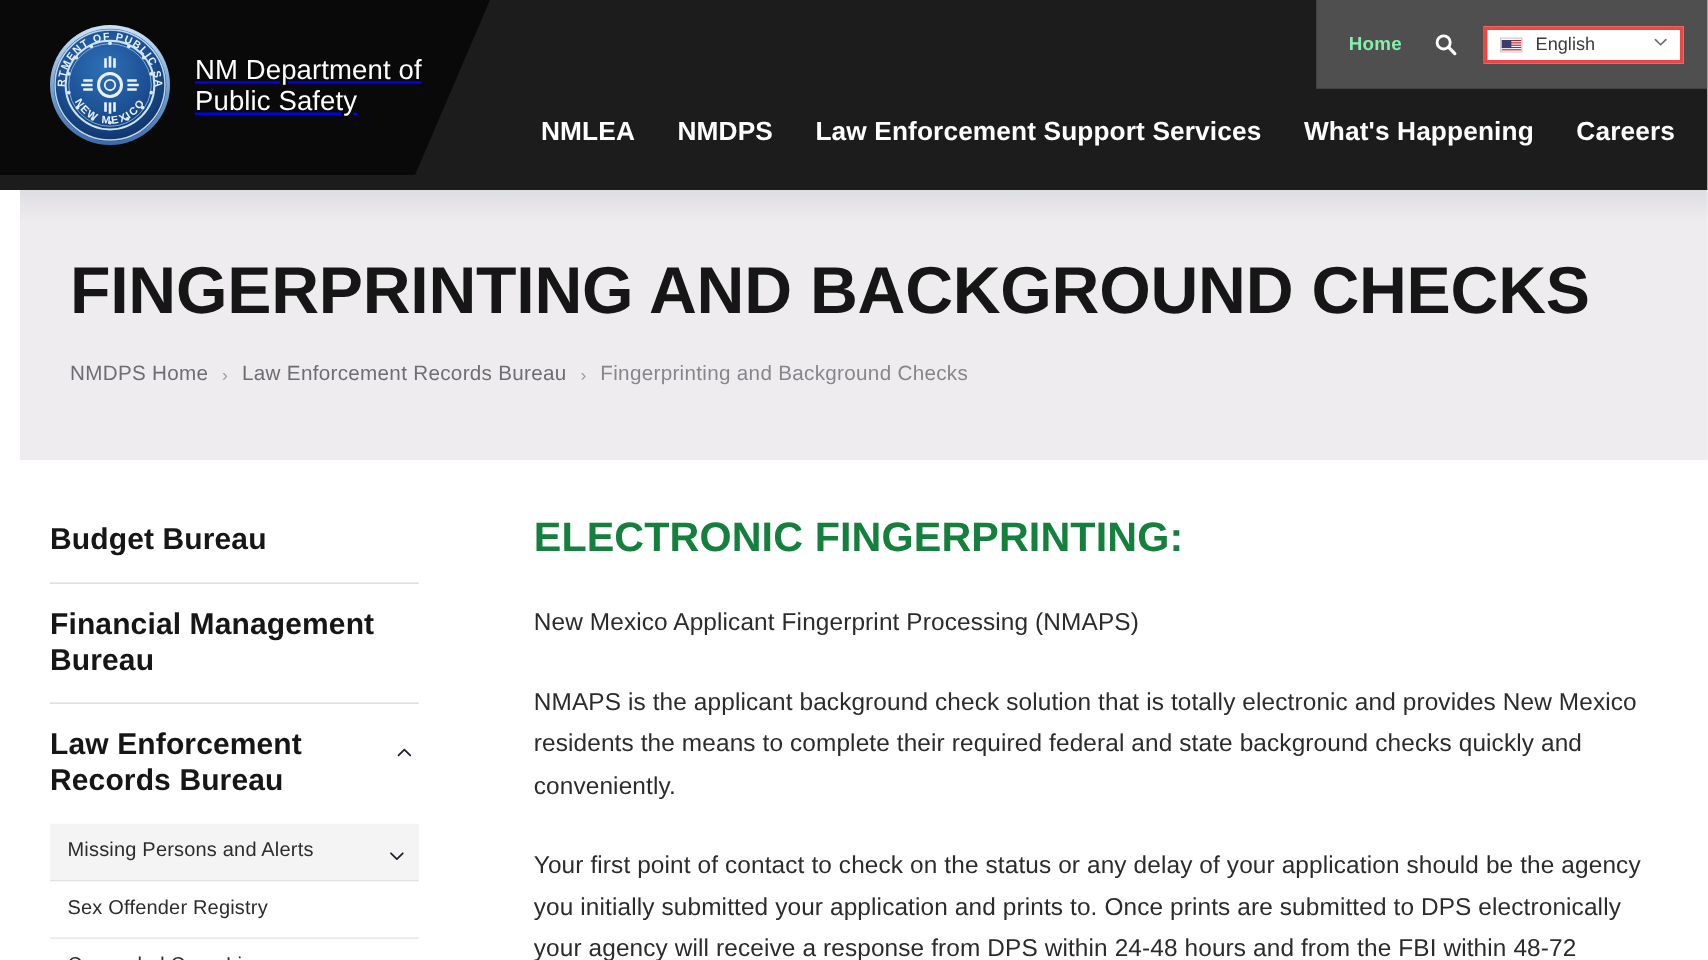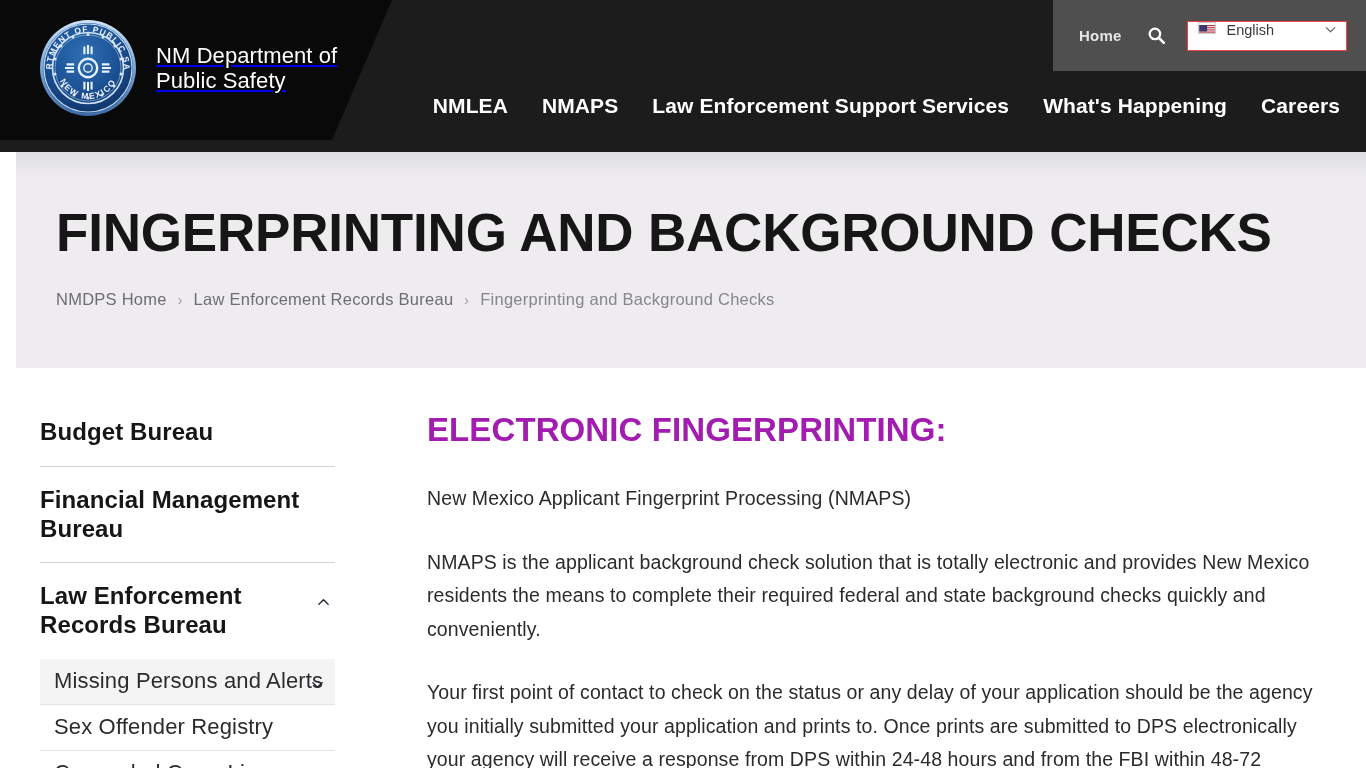--- a/index.html
+++ b/index.html
@@ -38,40 +38,41 @@
     position: absolute;
     left: 1053px; top: 0;
     width: 313px; height: 71px;
     background: #4f4f4f;
     display: flex;
     align-items: center;
     gap: 0;
     padding-left: 26px;
   }
   .utility-home {
-    color: #e5e5e5;
+    color: #86efac;
     font-family: "Liberation Sans Narrow", "Liberation Sans", sans-serif;
     font-weight: 700;
     font-size: 15px;
     letter-spacing: .2px;
     text-decoration: none;
     margin-right: 22px;
     white-space: nowrap;
   }
   .utility-search {
     width: 26px; height: 26px;
     display: flex; align-items: center; justify-content: center;
     margin-right: 18px;
     cursor: pointer;
   }
   .lang-select {
     width: 160px; height: 30px;
     background: #ffffff;
-    border: 1px solid #ef4444;
-    display: flex;
+    border: 3px solid #ef4444;
+    display: flex;
+    align-items: center;
     padding: 0 9px 0 10px;
     position: relative;
     cursor: pointer;
   }
   .lang-flag {
     width: 18px; height: 12px;
     margin-right: 10px;
     position: relative;
     overflow: hidden;
     flex: 0 0 auto;
@@ -220,36 +221,36 @@
     height: 46px;
     display: flex;
     align-items: center;
     border-bottom: 1px solid #e2e2e2;
     padding: 0 32px 0 14px;
     cursor: pointer;
   }
   .sub-item.active { background: #f4f4f4; }
   .sub-item-label {
     font-family: "Liberation Sans Narrow", "Liberation Sans", sans-serif;
-    font-size: 22px;
+    font-size: 16px;
     color: #2c2c2c;
     letter-spacing: .15px;
     white-space: nowrap;
   }
   .sub-item .side-chev { position: absolute; right: 10px; top: 50%; margin-top: -4px; }
 
   
   .content {
     flex: 1 1 auto;
     padding: 44px 10px 0 92px;
     min-width: 0;
   }
   .content h2 {
     margin: 0 0 34px 0;
-    color: #a21caf;
+    color: #15803d;
     font-family: "Liberation Sans Narrow", "Liberation Sans", sans-serif;
     font-weight: 700;
     font-size: 33px;
     line-height: 1.1;
     letter-spacing: .1px;
     text-transform: uppercase;
   }
   .content p {
     margin: 0 0 30px 0;
     color: #2b2b2b;
@@ -353,21 +354,21 @@
       <span class="lang-chev">
         <svg viewBox="0 0 14 14" width="13" height="13" aria-hidden="true">
           <polyline points="2.5,5 7,9.5 11.5,5" fill="none" stroke="#6c6c6c" stroke-width="1.4" stroke-linecap="round" stroke-linejoin="round"></polyline>
         </svg>
       </span>
     </div>
   </div>
 
   <nav class="main-nav">
     <a href="#">NMLEA</a>
-    <a href="#">NMAPS</a>
+    <a href="#">NMDPS</a>
     <a href="#">Law Enforcement Support Services</a>
     <a href="#">What's Happening</a>
     <a href="#">Careers</a>
   </nav>
 </header>
 
 <section class="hero">
   <h1 class="hero-title">Fingerprinting and Background Checks</h1>
   <nav class="breadcrumb">
     <a href="#">NMDPS Home</a>

